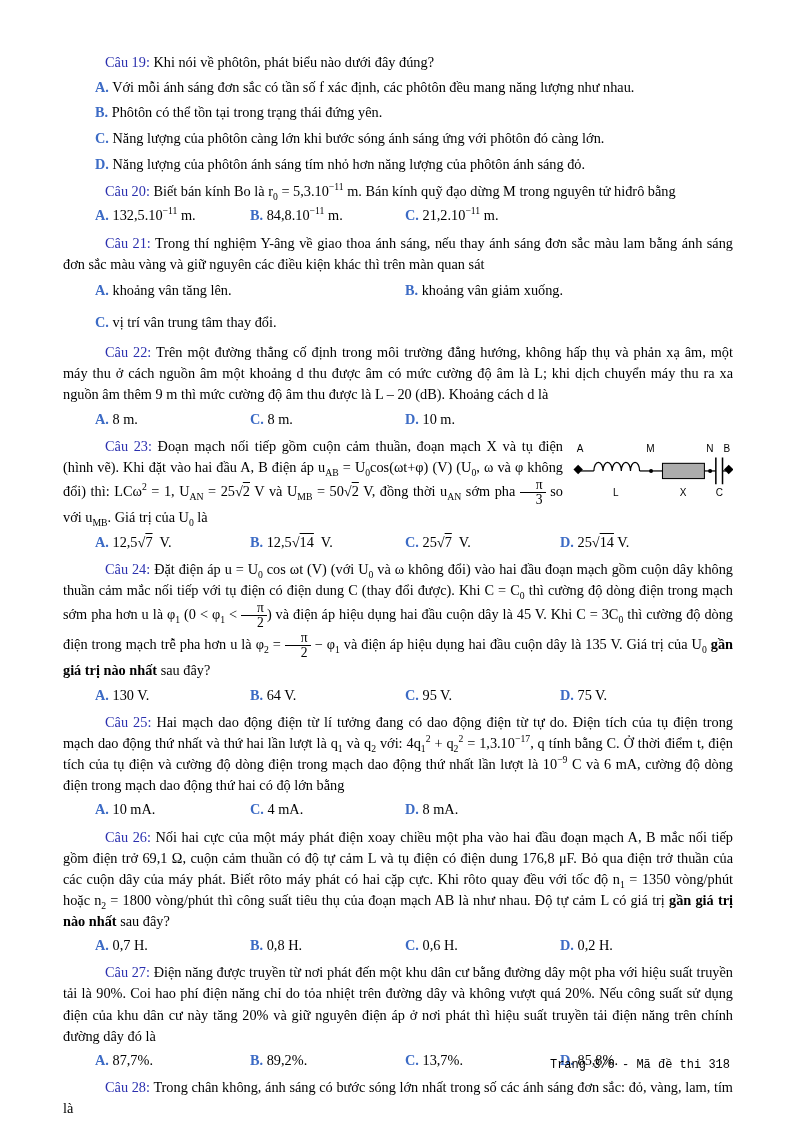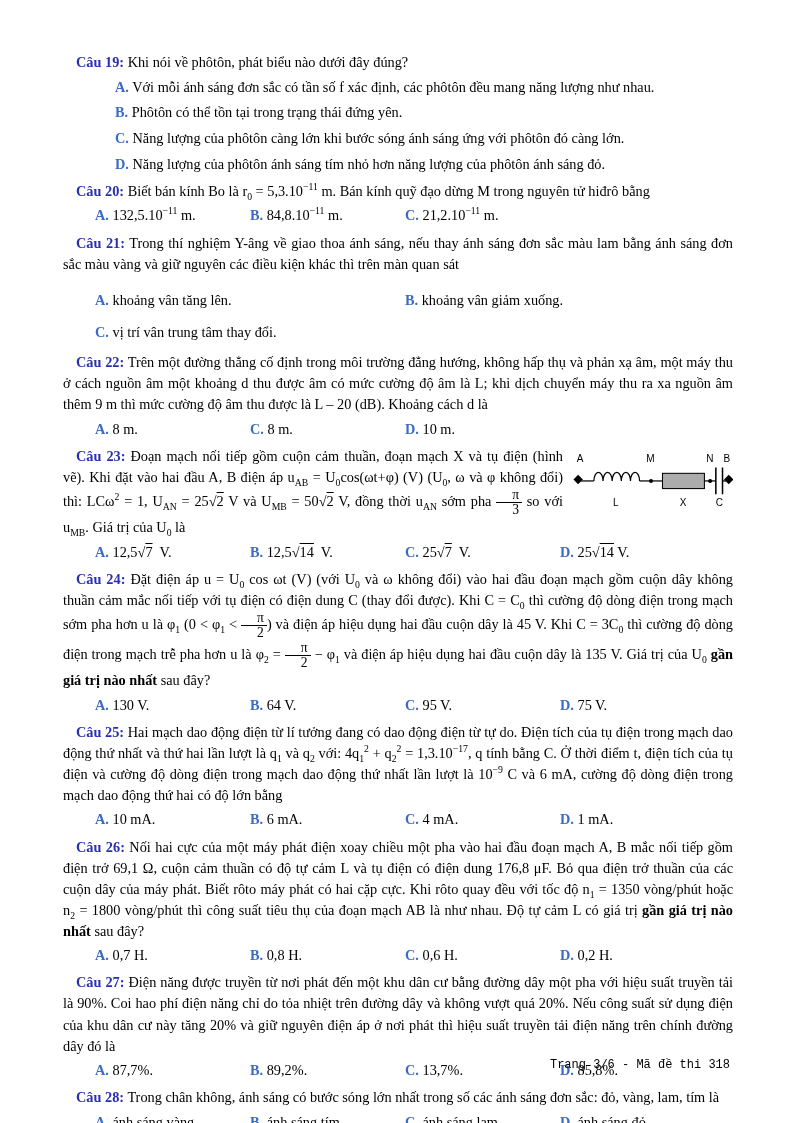--- a/index.html
+++ b/index.html
@@ -10,25 +10,25 @@
   html,body{margin:0;padding:0;}
   body{
     width:793px;height:1123px;background:#ffffff;color:#000;
     font-family:"Liberation Serif",serif;font-size:14.3px;
     position:relative;overflow:hidden;
   }
   .page{position:absolute;top:0;left:0;right:0;bottom:0;
     padding:52px 60px 0 63px;box-sizing:border-box;}
   .question{margin:0 0 3px 0;}
   .qtext{margin:0;text-align:justify;line-height:1.47;text-indent:13px;}
-  .qlabel{color:var(--question_label);font-weight:bold;}
+  .qlabel{color:var(--question_label);font-weight:normal;margin-left:29px;}
   .options{margin:1px 0 4px 32px;}
   .options.grid4{display:grid;grid-template-columns:155px 155px 155px 1fr;}
-  .options.grid2{display:grid;grid-template-columns:310px 1fr;row-gap:6px;margin-top:13px;margin-bottom:7px;}
-  .options.stack .option{display:block;margin-left:20px;}
+  .options.grid2{display:grid;grid-template-columns:310px 1fr;row-gap:6px;margin-top:3px;margin-bottom:7px;}
+  .options.stack .option{display:block;}
   .option{line-height:1.45;padding:2.5px 0;}
   .opt-letter{color:var(--option_letter);font-weight:bold;}
   sub,sup{font-size:0.68em;line-height:0;}
   .rad{text-decoration:overline;}
   .frac{display:inline-block;vertical-align:middle;text-align:center;line-height:1.05;font-size:0.95em;}
   .frac span{display:block;padding:0 3px;}
   .frac .den{border-top:1.2px solid #000;}
   .diagram{float:right;width:162px;height:62px;margin:3px 0 2px 8px;}
   .diagram text{font-family:"Liberation Sans",sans-serif;font-size:10.5px;fill:#000;}
   .footer{position:absolute;right:63px;top:1058px;font-size:12px;
@@ -117,23 +117,22 @@
       <div class="option"><span class="opt-letter">B.</span> <span class="opt-text">64 V.</span></div>
       <div class="option"><span class="opt-letter">C.</span> <span class="opt-text">95 V.</span></div>
       <div class="option"><span class="opt-letter">D.</span> <span class="opt-text">75 V.</span></div>
     </div>
   </section>
 
   <section class="question">
     <p class="qtext"><span class="qlabel">Câu 25:</span> <span>Hai mạch dao động điện từ lí tưởng đang có dao động điện từ tự do. Điện tích của tụ điện trong mạch dao động thứ nhất và thứ hai lần lượt là q<sub>1</sub> và q<sub>2</sub> với: 4q<sub>1</sub><sup>2</sup> + q<sub>2</sub><sup>2</sup> = 1,3.10<sup>−17</sup>,  q tính bằng C. Ở thời điểm t, điện tích của tụ điện và cường độ dòng điện trong mạch dao động thứ nhất lần lượt là 10<sup>−9</sup> C và 6 mA, cường độ dòng điện trong mạch dao động thứ hai có độ lớn bằng</span></p>
     <div class="options grid4">
       <div class="option"><span class="opt-letter">A.</span> <span class="opt-text">10 mA.</span></div>
-      <div class="option"><span class="opt-letter">B.</span> <span class="opt-text">6 mA.</span></div>
       <div class="option"><span class="opt-letter">C.</span> <span class="opt-text">4 mA.</span></div>
-      <div class="option"><span class="opt-letter">D.</span> <span class="opt-text">1 mA.</span></div>
+      <div class="option"><span class="opt-letter">D.</span> <span class="opt-text">8 mA.</span></div>
     </div>
   </section>
 
   <section class="question">
     <p class="qtext"><span class="qlabel">Câu 26:</span> <span>Nối hai cực của một máy phát điện xoay chiều một pha vào hai đầu đoạn mạch A, B mắc nối tiếp gồm điện trở 69,1 Ω, cuộn cảm thuần có độ tự cảm L và tụ điện có điện dung 176,8 μF. Bỏ qua điện trở thuần của các cuộn dây của máy phát. Biết rôto máy phát có hai cặp cực. Khi rôto quay đều với tốc độ n<sub>1</sub> = 1350 vòng/phút hoặc n<sub>2</sub> = 1800 vòng/phút thì công suất tiêu thụ của đoạn mạch AB là như nhau. Độ tự cảm L có giá trị <b>gần giá trị nào nhất</b> sau đây?</span></p>
     <div class="options grid4">
       <div class="option"><span class="opt-letter">A.</span> <span class="opt-text">0,7 H.</span></div>
       <div class="option"><span class="opt-letter">B.</span> <span class="opt-text">0,8 H.</span></div>
       <div class="option"><span class="opt-letter">C.</span> <span class="opt-text">0,6 H.</span></div>
       <div class="option"><span class="opt-letter">D.</span> <span class="opt-text">0,2 H.</span></div>

